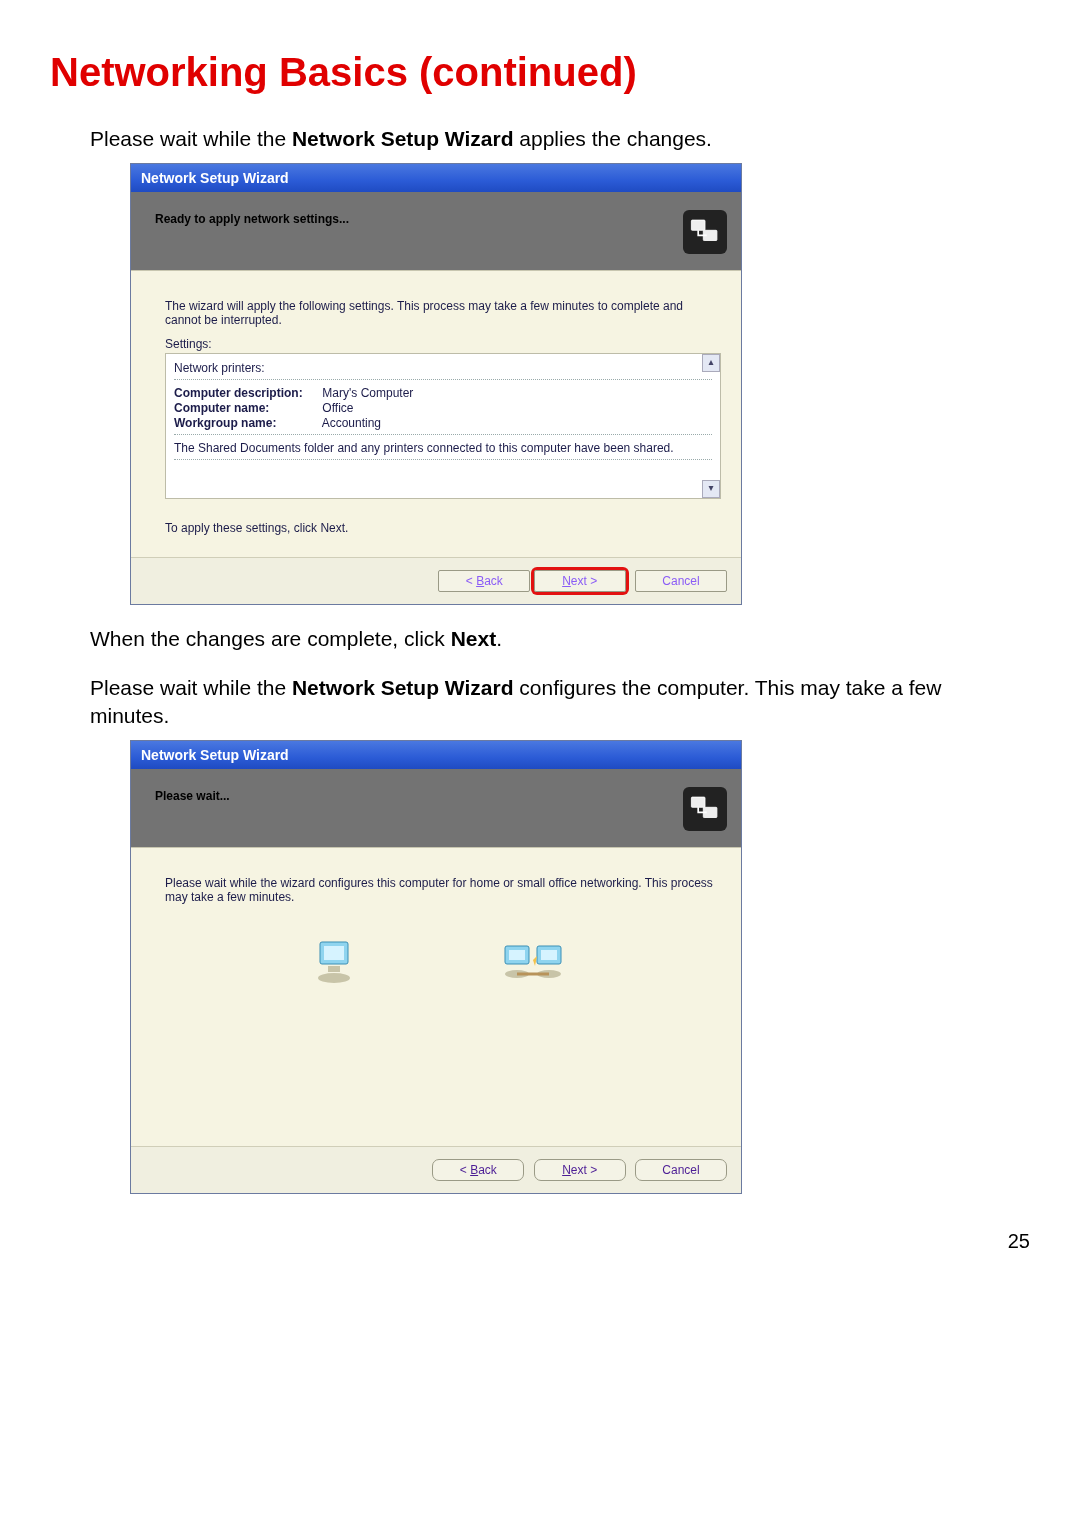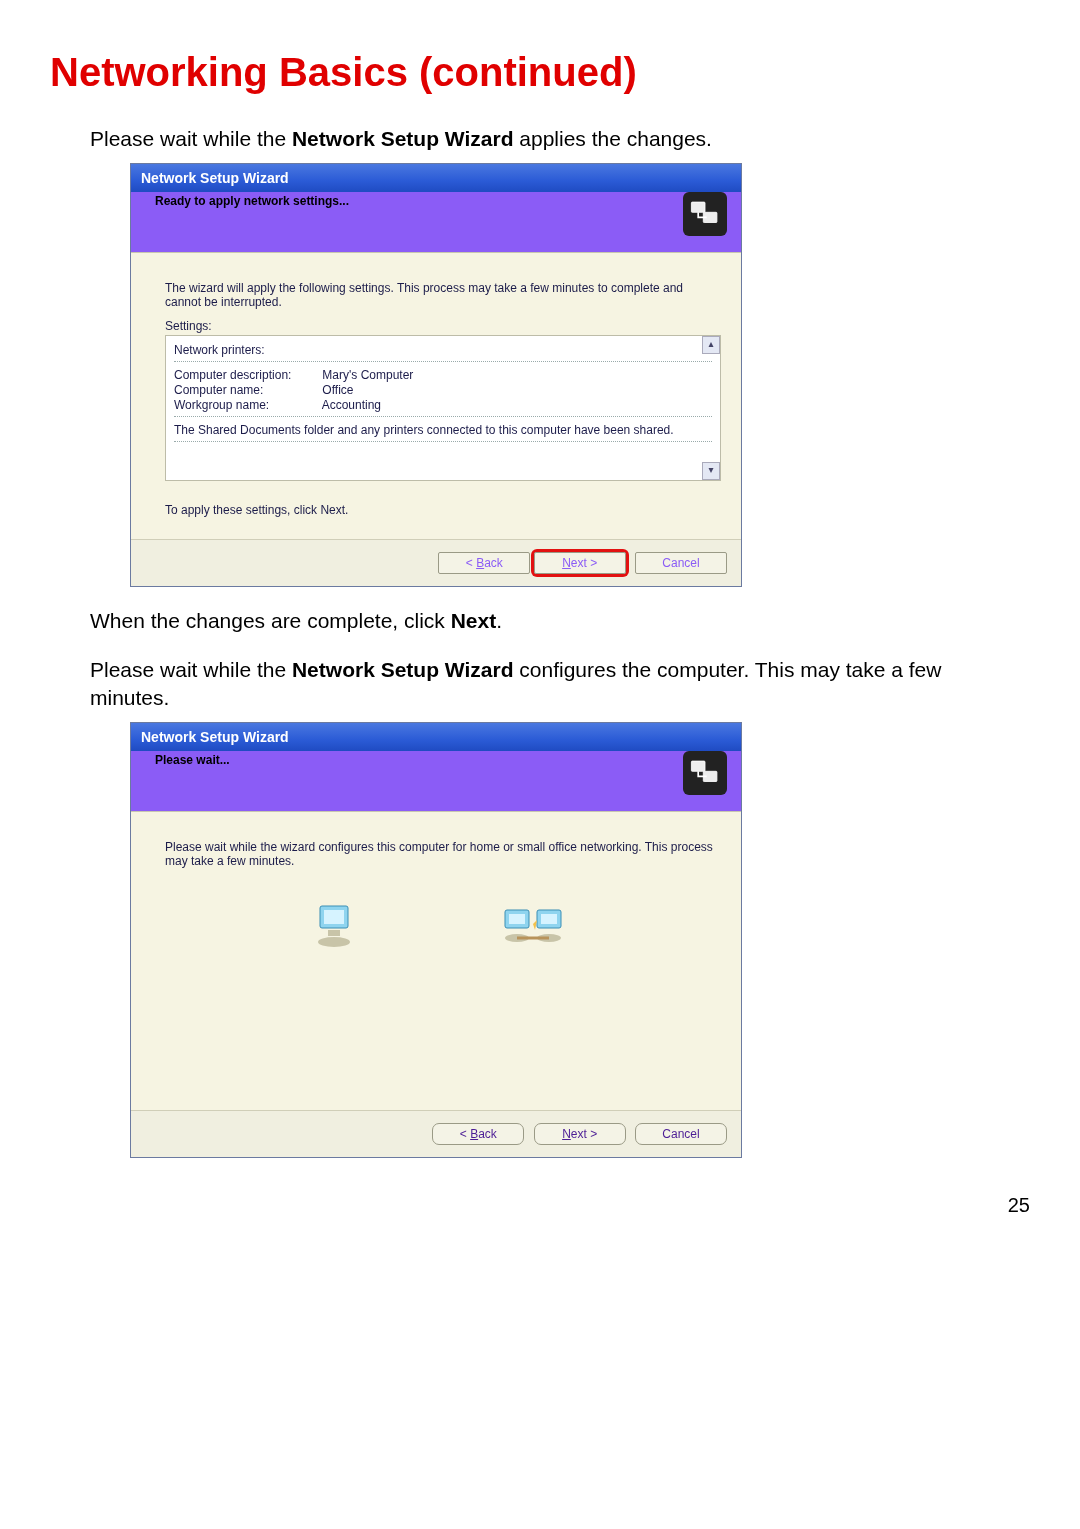--- a/index.html
+++ b/index.html
@@ -36,22 +36,22 @@
     background: linear-gradient(#4a78e0, #2b5bd6 60%, #1f4bc2);
     color: #fff;
     font-weight: bold;
     font-size: 14px;
     padding: 4px 10px;
     display: flex;
     align-items: center;
     height: 20px;
   }
   .wiz-header {
-    background: #8b5cf6;
-    padding: 0 14px 6px 24px;
+    background: #737373;
+    padding: 18px 14px 6px 24px;
     display: flex;
     align-items: flex-start;
     justify-content: space-between;
     border-bottom: 1px solid #c8c6b0;
     min-height: 54px;
   }
   .wiz-header-title {
     font-weight: bold;
     color: #000;
     font-size: 12px;
@@ -73,21 +73,21 @@
   .settings-label { margin: 8px 0 2px 0; }
   .settings-panel {
     background: #fff;
     border: 1px solid #bdbca8;
     padding: 6px 8px 8px 8px;
     position: relative;
     height: 130px;
     overflow: hidden;
   }
   .settings-panel .row { margin: 1px 0; }
-  .settings-panel .lbl { display: inline-block; width: 145px; }
+  .settings-panel .lbl { display: inline-block; width: 145px; font-weight: bold; }
   .settings-panel .underline {
     border-bottom: 1px dotted #9aa;
     height: 0;
     margin: 4px 0 6px 0;
   }
   .scroll-up, .scroll-down {
     position: absolute; right: 0;
     width: 16px; height: 16px;
     background: #e4e8f4;
     border: 1px solid #aab;

